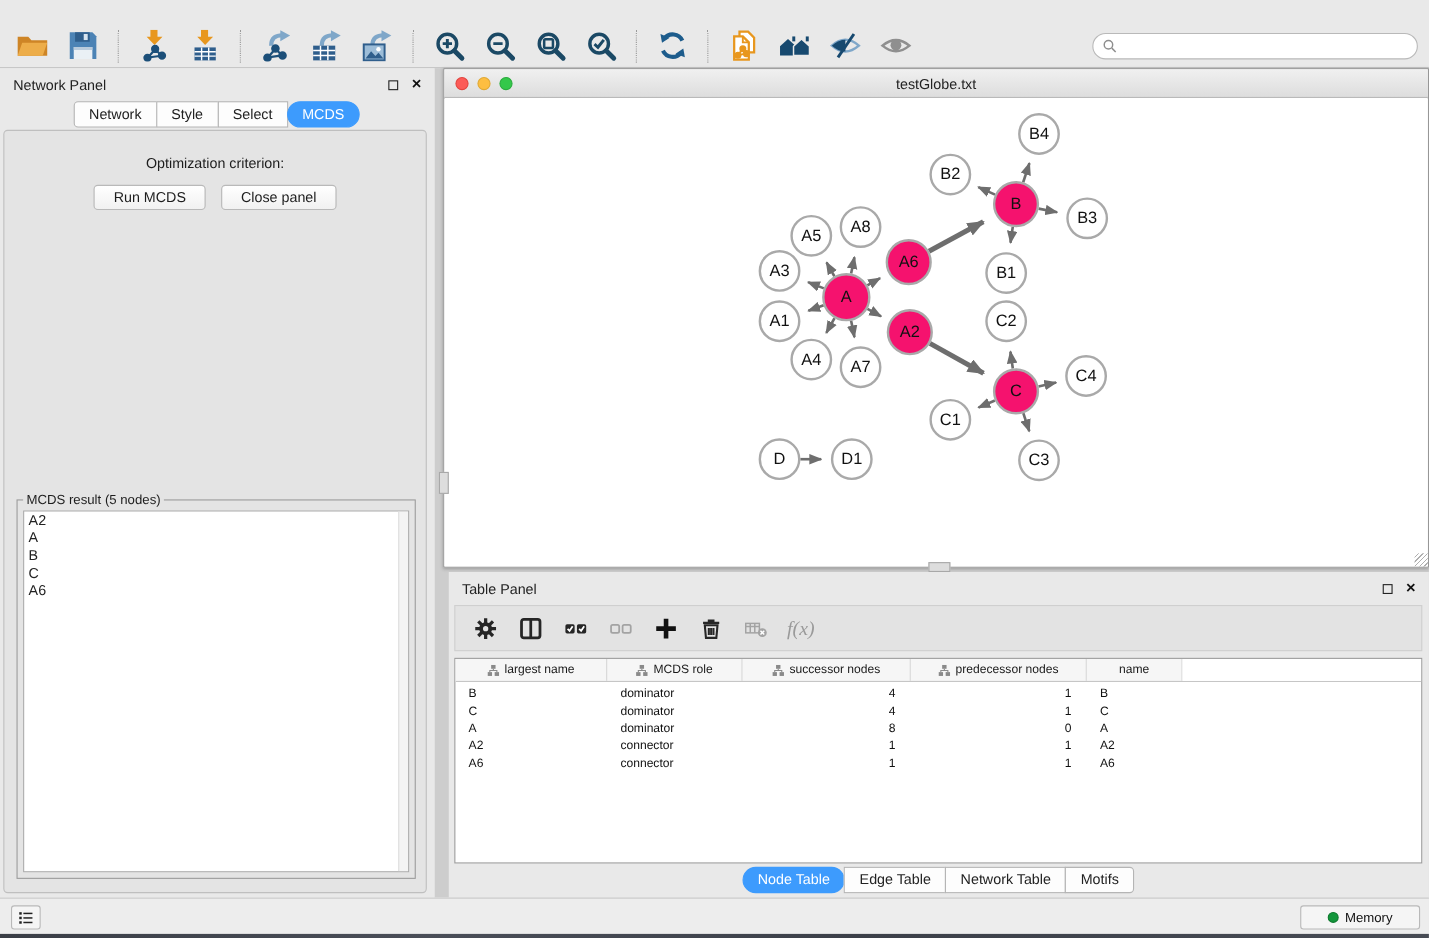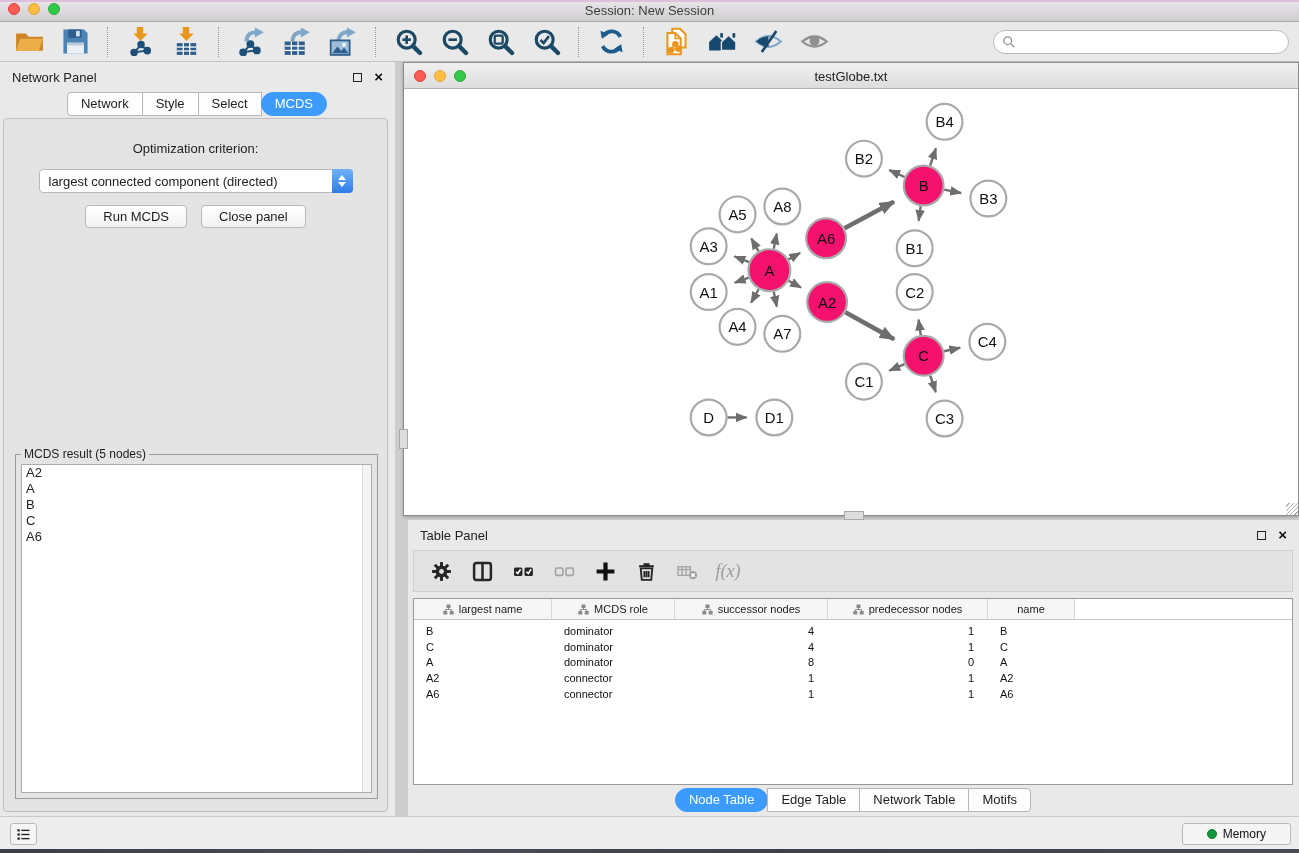--- a/index.html
+++ b/index.html
@@ -108,28 +108,20 @@
   .sb-memory { right:8px; padding:0 24px; gap:6px; font-size:12px; color:#111; }
   .mem-dot { width:10px; height:10px; border-radius:50%; background:#13963B; border:1px solid #0E7A2F; }
   .desktop-strip { position:absolute; left:0; top:849px; width:100%; height:4px;
     background:linear-gradient(90deg,#3A3E46,#4A4E58 30%,#3C4049 60%,#474B54); }
 </style>
 </head>
 <body>
 
 <div class="app">
 
-  <div class="titlebar">
-    <div class="tl-lights">
-      <span class="tl red"></span>
-      <span class="tl yellow"></span>
-      <span class="tl green"></span>
-    </div>
-    <div class="tb-title">Session: New Session</div>
-  </div>
 
   <div class="toolbar">
     <div id="tb-groups">
         <div class="tbi">
           <svg viewBox="0 0 27 23">
             <path fill="#CE8526" d="M1 4h9l2.6 3H26v13H1z"></path>
             <path fill="#EDAD49" d="M1 20 4.8 9H26l-3.8 11z"></path>
           </svg>
         </div>
         <div class="tbi">
@@ -312,27 +304,20 @@
       <span class="close-x">×</span>
     </div>
     <div class="seg-tabs" id="cp-tabs">
         <div class="seg-tab">Network</div>
         <div class="seg-tab">Style</div>
         <div class="seg-tab">Select</div>
         <div class="seg-tab active">MCDS</div>
       </div>
     <div class="cp-box">
       <div class="opt-label">Optimization criterion:</div>
-      <div class="select-wrap">
-        <span>largest connected component (directed)</span>
-        <span class="select-spin">
-            <span class="tri-up"></span>
-            <span class="tri-dn"></span>
-          </span>
-      </div>
       <div class="cp-buttons">
         <div class="btn">Run MCDS</div>
         <div class="btn">Close panel</div>
       </div>
       <div class="result-fieldset">
         <div class="result-legend">MCDS result (5 nodes)</div>
         <div class="result-list" id="mcds-list">
           <div class="result-scroll"></div>
         <div class="result-item">A2</div>
             <div class="result-item">A</div>

